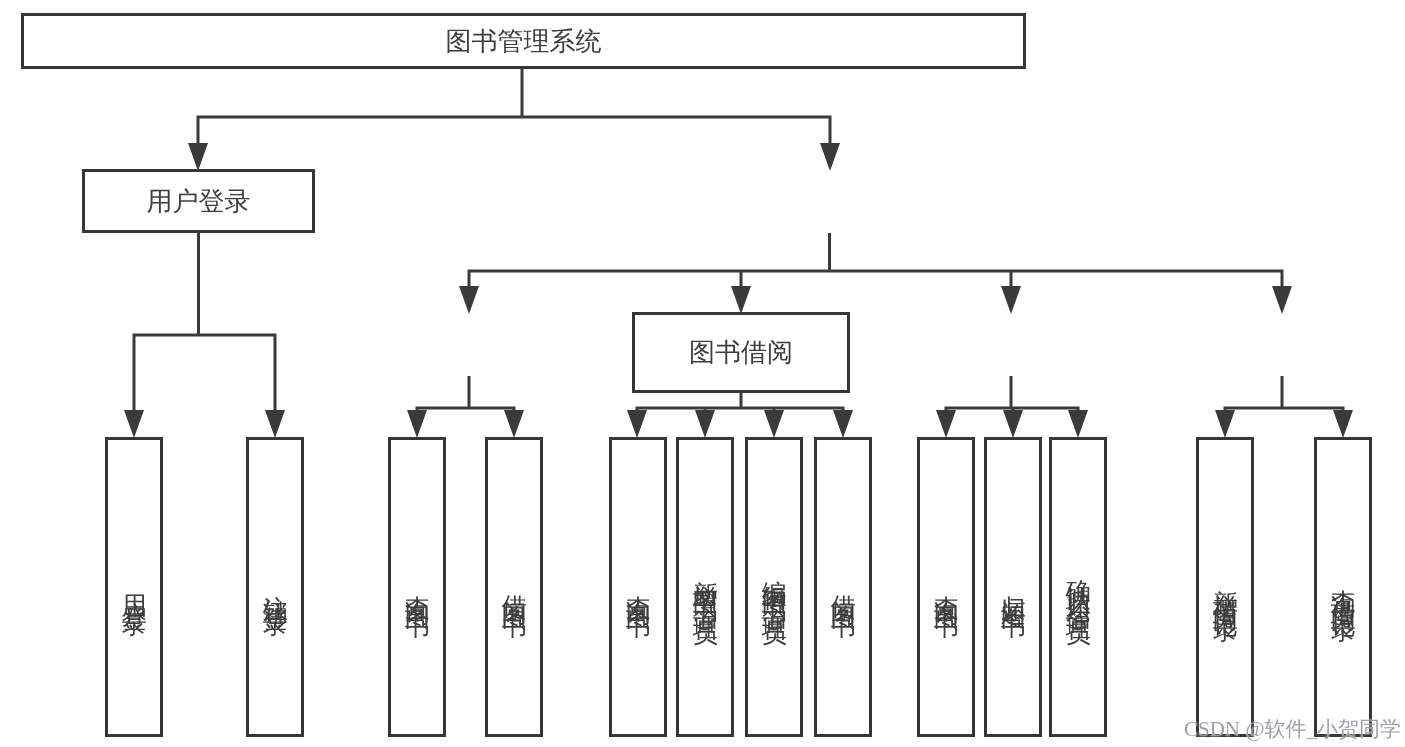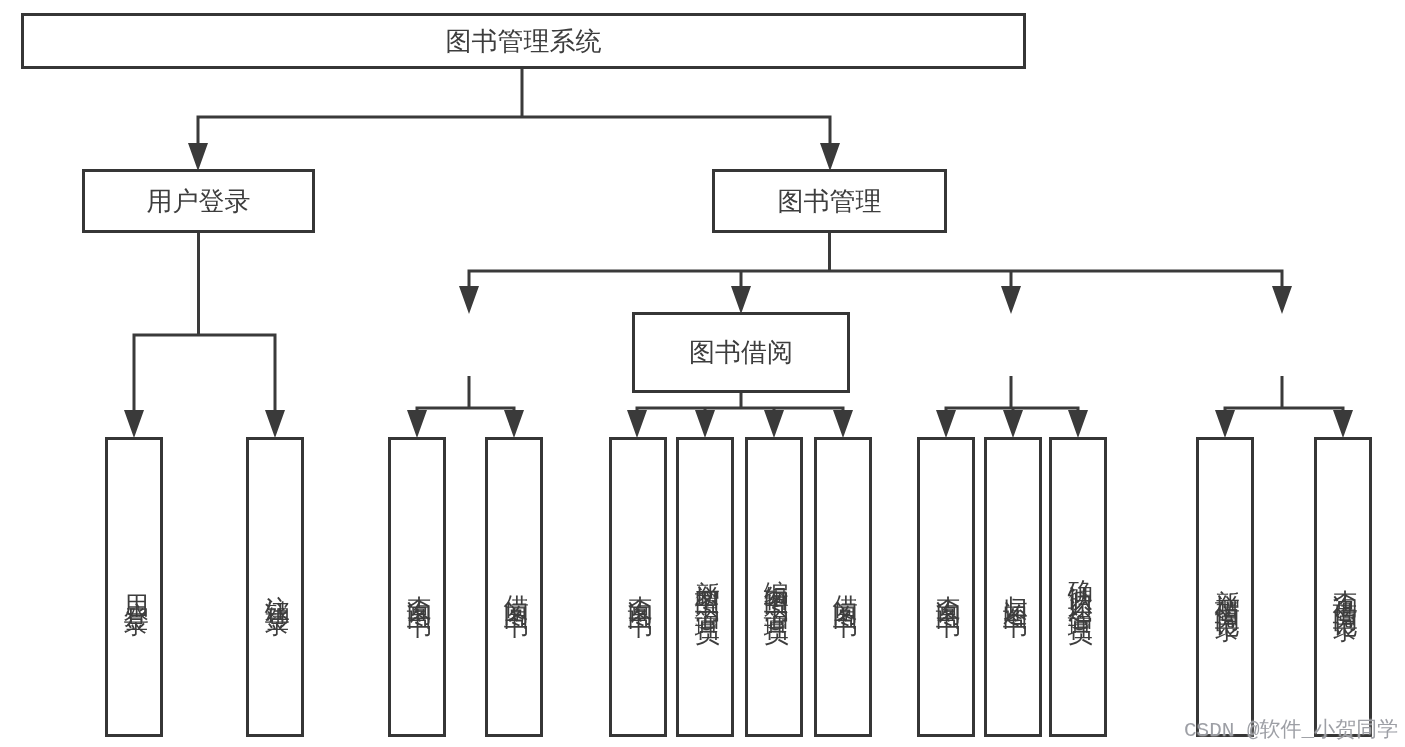--- a/index.html
+++ b/index.html
@@ -1,20 +1,20 @@
 <!DOCTYPE html>
 <html><head>
 <meta charset="utf-8">
 <style>
   html,body{margin:0;padding:0;background:#ffffff;}
   .canvas{
     position:relative;
     width:1405px;height:747px;
     background:#ffffff;
-    font-family:Liberation Mono, monospace;
+    font-family:Liberation Serif, serif;
     overflow:hidden;
   }
   svg.connectors{
     position:absolute;left:0;top:0;z-index:0;
   }
   .box{
     position:absolute;
     box-sizing:border-box;
     border:3px solid #363636;
     background:#ffffff;
@@ -85,23 +85,20 @@
     </g>
   </svg>
 
   <div class="box root-box" style="left:21px;top:13px;width:1005px;height:56px">
     <span>图书管理系统</span>
   </div>
 
   <div class="box branch-box" style="left:82px;top:169px;width:233px;height:64px">
     <span>用户登录</span>
   </div>
-  <div class="box branch-box" style="left:712px;top:169px;width:235px;height:64px">
-    <span>图书管理</span>
-  </div>
 
   <div class="box branch-box" style="left:632px;top:312px;width:218px;height:81px">
     <span>图书借阅</span>
   </div>
 
   <div class="box leaf-box" style="left:105px;top:437px;width:58px;height:300px">
     <span class="vtext">用户登录</span>
   </div>
   <div class="box leaf-box" style="left:246px;top:437px;width:58px;height:300px">
     <span class="vtext">注销登录</span>

